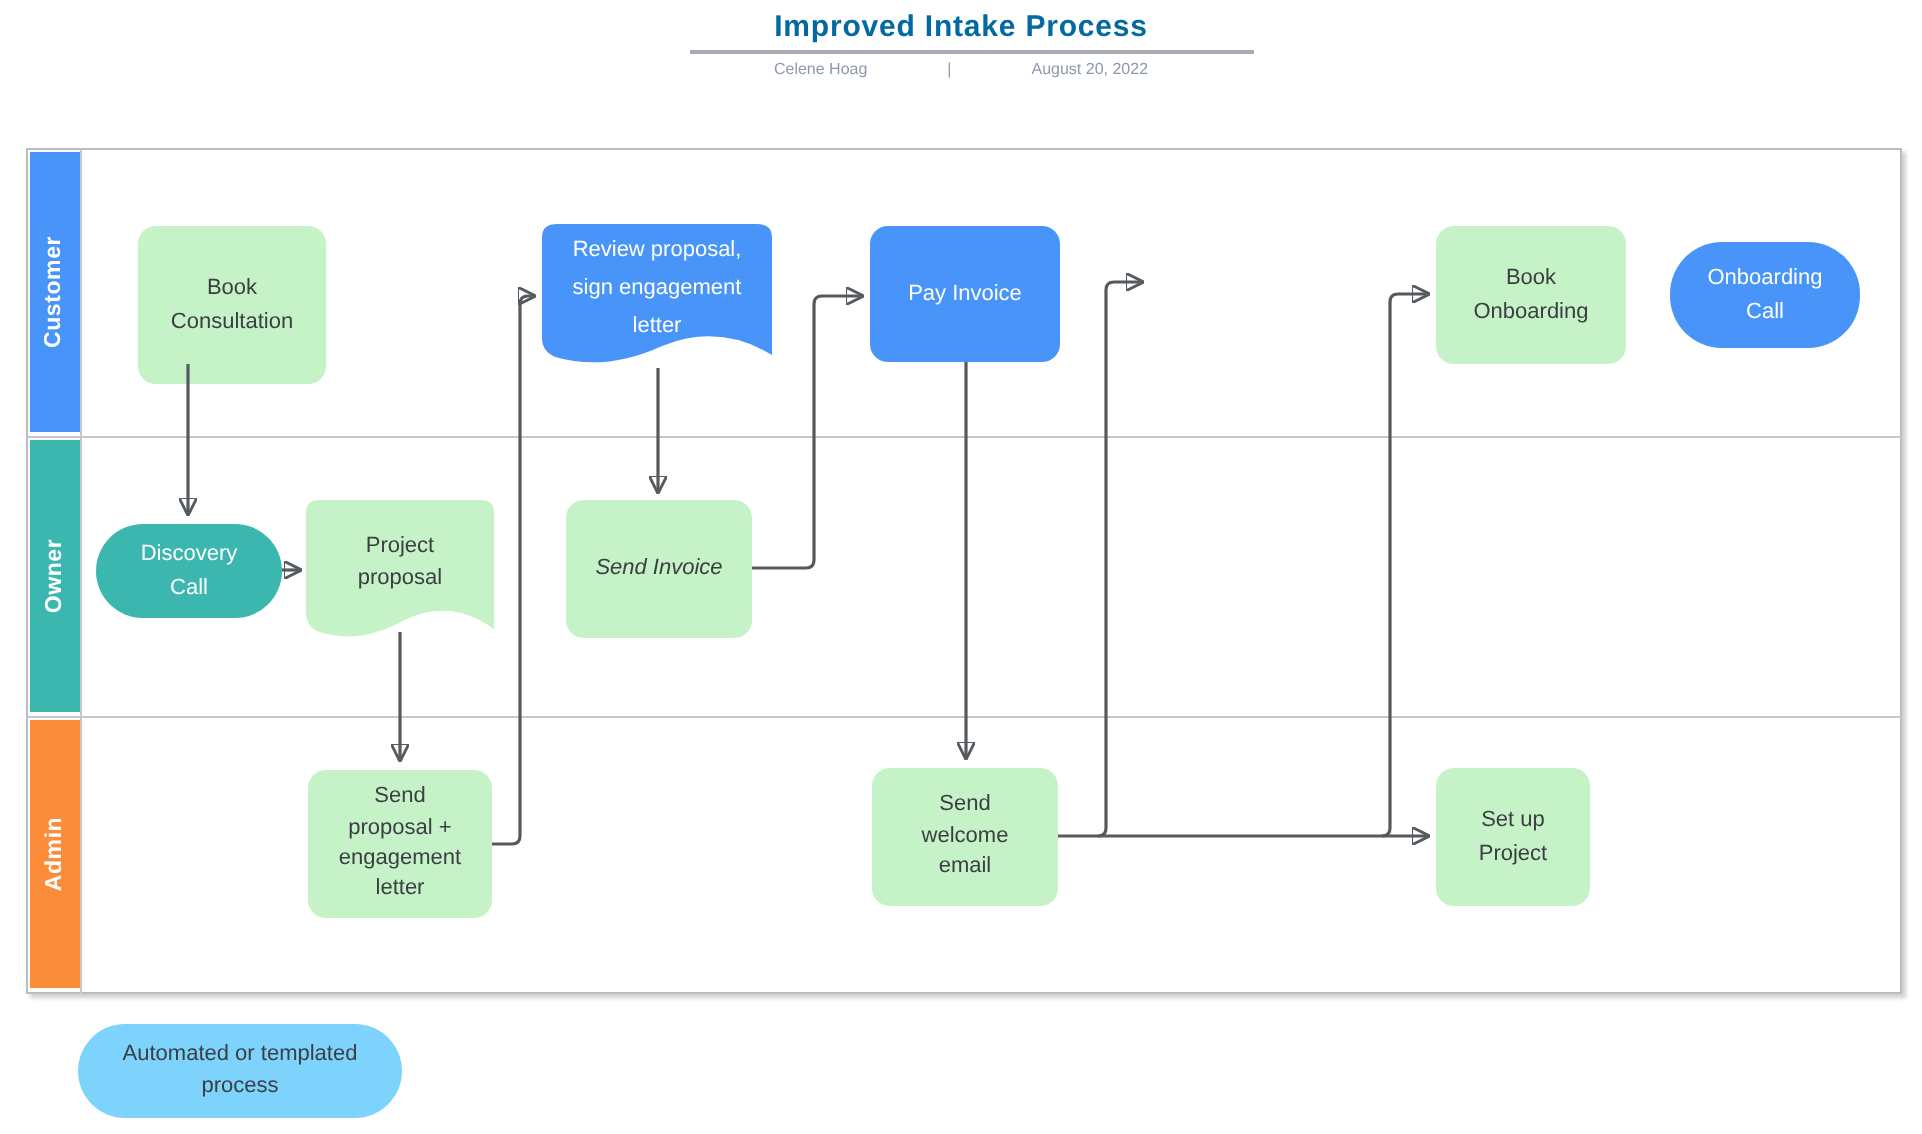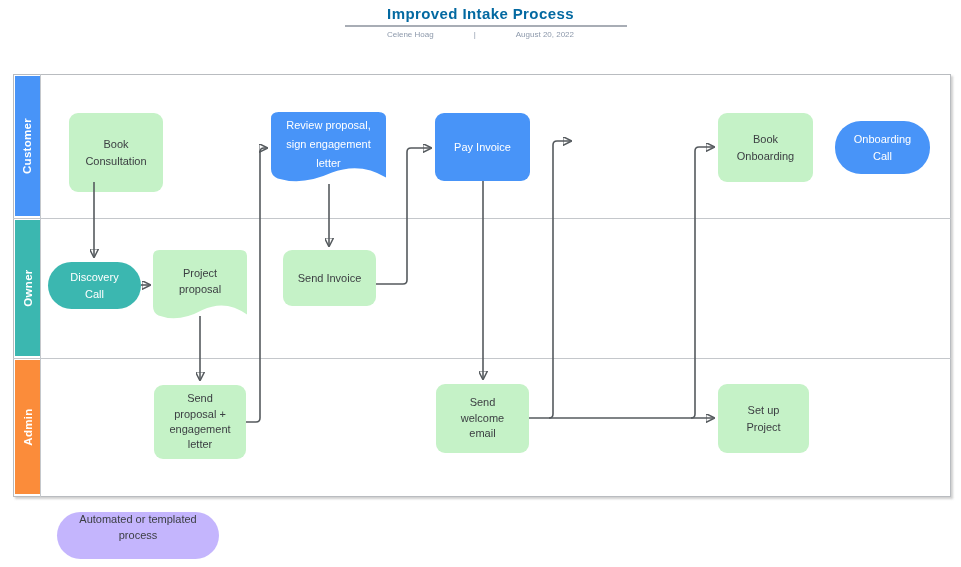--- a/index.html
+++ b/index.html
@@ -52,32 +52,32 @@
   .doc-bg{position:absolute;inset:0;width:100%;height:100%;z-index:0;}
   .doc-bg.green-fill path{fill:#c5f2c7;}
   .doc-bg.blue-fill path{fill:#4894f8;}
   .node.doc .node-label{position:relative;z-index:1;}
   .node-label{display:block;width:100%;}
   
   .n-book-consultation{left:47px;top:113px;width:94px;height:79px;padding:0 10px;margin-left:22px;}
   .n-discovery-call{left:48px;top:262px;width:93px;height:47px;padding:0 16px;border-radius:24px;}
   .n-create-proposal{left:153px;top:250px;width:94px;height:72px;padding:0 14px 10px;}
   .n-review-proposal{left:271px;top:112px;width:115px;height:73px;padding:0 10px 8px;line-height:1.75;}
-  .n-send-invoice{left:283px;top:250px;width:93px;height:56px;padding:0 10px;}
+  .n-send-invoice{left:283px;top:250px;width:93px;height:69px;padding:0 10px;font-style:italic;}
   .n-pay-invoice{left:435px;top:113px;width:95px;height:68px;padding:0 10px;}
   .n-send-proposal{left:154px;top:385px;width:92px;height:74px;padding:0 13px;line-height:1.4;}
   .n-send-welcome{left:436px;top:384px;width:93px;height:69px;padding:0 14px;line-height:1.4;}
   .n-intake-form{left:575px;top:112px;width:96px;height:73px;padding:0 10px 10px;}
   .n-book-onboarding{left:718px;top:113px;width:95px;height:69px;padding:0 10px;}
   .n-onboarding-call{left:835px;top:121px;width:95px;height:53px;padding:0 12px;border-radius:27px;}
-  .n-set-up-project{left:718px;top:384px;width:91px;height:69px;padding:0 20px;}
+  .n-set-up-project{left:718px;top:384px;width:77px;height:69px;padding:0 20px;}
   
   .legend{
-    position:absolute;left:57px;top:512px;width:162px;height:47px;background:#c4b5fd;
-    border-radius:26px;display:flex;align-items:flex-start;justify-content:center;text-align:center;
+    position:absolute;left:39px;top:512px;width:162px;height:47px;background:#7dd3fc;
+    border-radius:26px;display:flex;align-items:center;justify-content:center;text-align:center;
     font-size:11px;line-height:1.45;color:#3b3e42;box-sizing:border-box;padding:0 16px;
   }
   
   .edges{position:absolute;left:0;top:0;width:961px;height:567px;pointer-events:none;}
   .edges path{fill:none;stroke:#555a5e;stroke-width:1.6;}
 </style>
 </head>
 <body>
 
 <div class="canvas">

